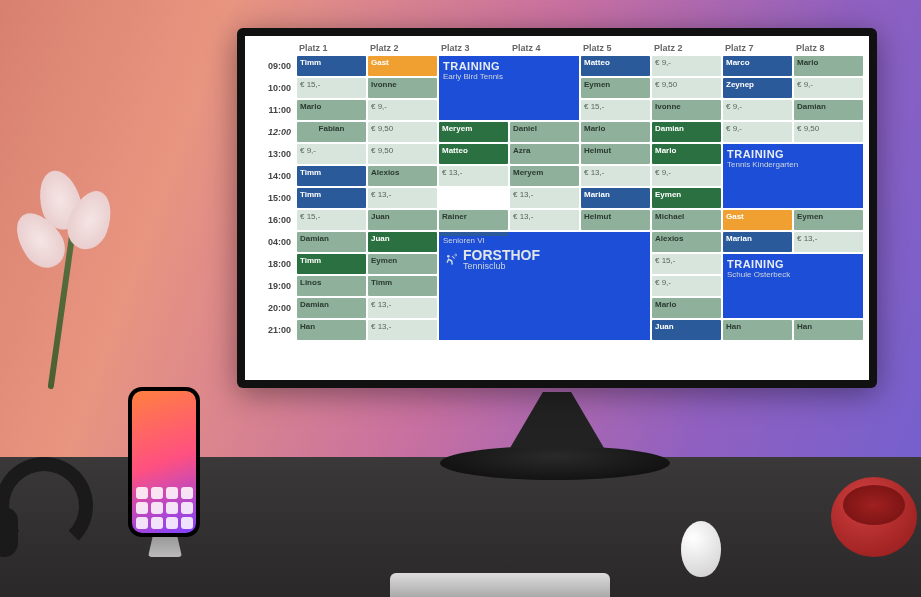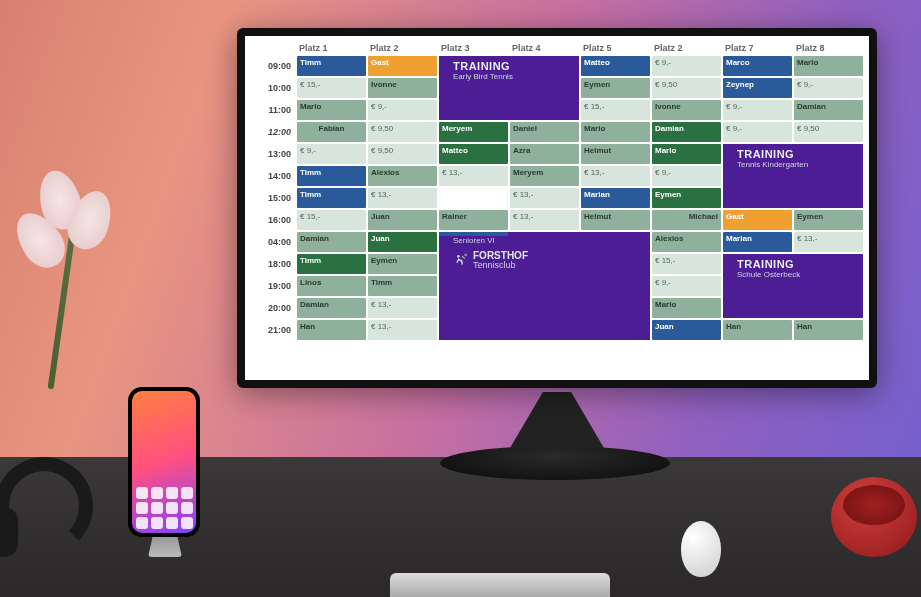--- a/index.html
+++ b/index.html
@@ -37,27 +37,27 @@
   .hdr-row { display:grid; grid-template-columns:44px repeat(8,1fr); gap:2px; margin-bottom:2px;}
   .hdr-row span{ font-size:9px; color:#666; padding:1px 2px; font-weight:600;}
   .body { display:grid; grid-template-columns:44px repeat(8,1fr); gap:2px; grid-auto-rows:20px; position:relative;}
   .time { font-size:9px; color:#444; text-align:right; padding-right:4px; line-height:20px; font-weight:600;}
   .cell { border-radius:1px; padding:2px 3px; font-size:8px; color:#fff; line-height:10px; white-space:nowrap; overflow:hidden; text-overflow:ellipsis; font-weight:600;}
   .name { background:#8fb09a; color:#2a3a30;}
   .blue { background:#2a5a9a; color:#fff;}
   .green{ background:#2a7040; color:#fff;}
   .orange{background:#f0a030;color:#fff;}
   .price{ background:#d8e5dc; color:#556658; font-weight:500;}
-  .blk { background:#4c1d95; color:#e8eef2; padding:4px 14px;}
+  .blk { background:#1d4ed8; color:#e8eef2; padding:4px 4px;}
   .blk .t{font-size:11px;font-weight:700;letter-spacing:.5px;}
   .blk .s{font-size:8px;color:#cdd6dc;font-weight:500;}
   .logo{ display:flex;align-items:center;gap:4px;margin-top:6px;}
   .logo svg{width:16px;height:16px;}
   .logo-txt{font-size:9px;color:#cdd6dc;line-height:9px;}
-  .logo-txt b{font-size:10px;color:#e0e6ea;}
+  .logo-txt b{font-size:14px;color:#e0e6ea;}
 </style>
 </head>
 <body>
 
 <div class="desk"></div>
 <div class="flowers">
   <div class="stem"></div>
   <div class="petal" style="left:40px;top:40px;transform:rotate(-15deg)"></div>
   <div class="petal" style="left:70px;top:60px;transform:rotate(20deg)"></div>
   <div class="petal" style="left:20px;top:80px;transform:rotate(-35deg)"></div>
@@ -179,21 +179,21 @@
           <div class="cell blue" style="grid-area: 7 / 4; margin-top: 44px;">Adam</div>
           <div class="cell price" style="grid-area: 7 / 5;">€ 13,-</div>
           <div class="cell blue" style="grid-area: 7 / 6;">Marian</div>
           <div class="cell green" style="grid-area: 7 / 7;">Eymen</div>
           <div class="time" style="grid-area: 8 / 1;">16:00</div>
           <div class="cell price" style="grid-area: 8 / 2;">€ 15,-</div>
           <div class="cell name" style="grid-area: 8 / 3;">Juan</div>
           <div class="cell name" style="grid-area: 8 / 4;">Rainer</div>
           <div class="cell price" style="grid-area: 8 / 5;">€ 13,-</div>
           <div class="cell name" style="grid-area: 8 / 6;">Helmut</div>
-          <div class="cell name" style="grid-area: 8 / 7; text-align: right;">Michael</div>
+          <div class="cell name" style="grid-area: 8 / 7;">Michael</div>
           <div class="cell orange" style="grid-area: 8 / 8;">Gast</div>
           <div class="cell name" style="grid-area: 8 / 9;">Eymen</div>
           <div class="time" style="grid-area: 9 / 1;">04:00</div>
           <div class="cell name" style="grid-area: 9 / 2;">Damian</div>
           <div class="cell green" style="grid-area: 9 / 3;">Juan</div>
           <div class="cell name" style="grid-area: 9 / 7;">Alexios</div>
           <div class="cell blue" style="grid-area: 9 / 8;">Marian</div>
           <div class="cell price" style="grid-area: 9 / 9;">€ 13,-</div>
           <div class="time" style="grid-area: 10 / 1;">18:00</div>
           <div class="cell green" style="grid-area: 10 / 2;">Timm</div>

